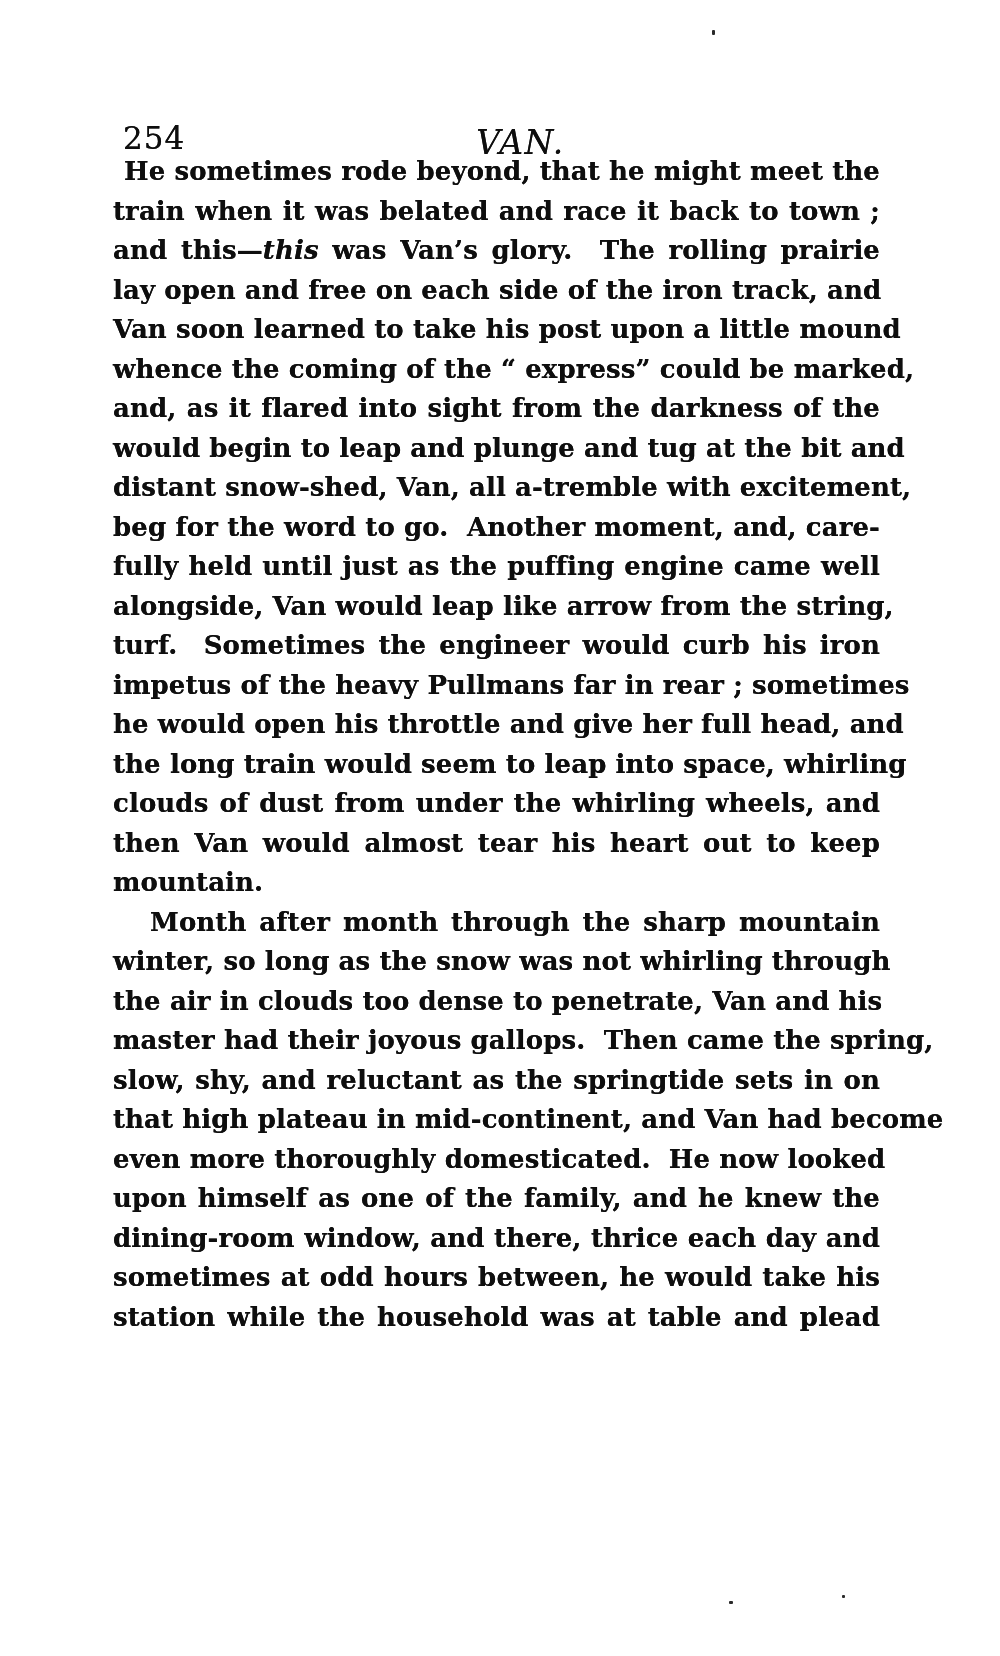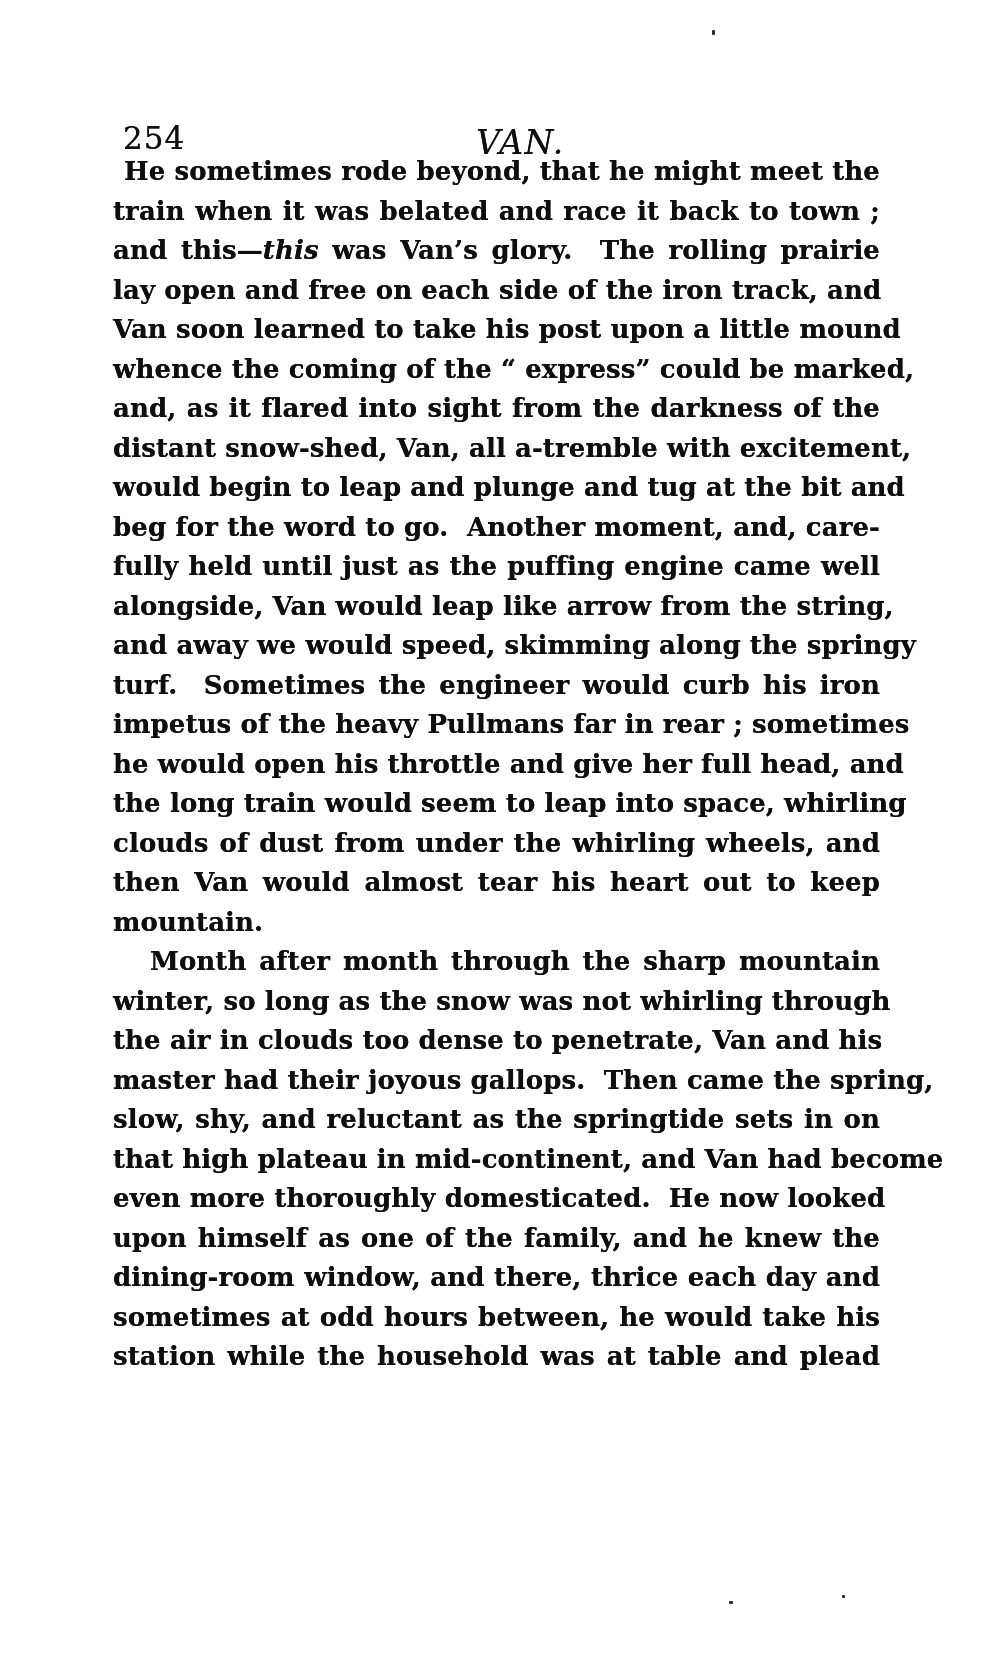--- a/index.html
+++ b/index.html
@@ -83,26 +83,25 @@
     <span class="running-title">VAN.</span>
   </div>
   <div class="body-text">
       <div class="line" style="padding-left: 11px;"><span>He sometimes rode beyond, that he might meet the</span></div>
       <div class="line"><span>train when it was belated and race it back to town ;</span></div>
       <div class="line"><span>and this—</span><span class="it">this</span><span> was Van’s glory.&nbsp; The rolling prairie</span></div>
       <div class="line"><span>lay open and free on each side of the iron track, and</span></div>
       <div class="line"><span>Van soon learned to take his post upon a little mound</span></div>
       <div class="line"><span>whence the coming of the “ express” could be marked,</span></div>
       <div class="line"><span>and, as it flared into sight from the darkness of the</span></div>
+      <div class="line"><span>would begin to leap and plunge and tug at the bit and</span></div>
       <div class="line"><span>distant snow-shed, Van, all a-tremble with excitement,</span></div>
-      <div class="line"><span>would begin to leap and plunge and tug at the bit and</span></div>
       <div class="line"><span>beg for the word to go.&nbsp; Another moment, and, care-</span></div>
       <div class="line"><span>fully held until just as the puffing engine came well</span></div>
       <div class="line"><span>alongside, Van would leap like arrow from the string,</span></div>
-      <div class="line"><span>and away we would speed, skimming along the springy</span></div>
       <div class="line"><span>turf.&nbsp; Sometimes the engineer would curb his iron</span></div>
       <div class="line"><span>impetus of the heavy Pullmans far in rear ; sometimes</span></div>
       <div class="line"><span>he would open his throttle and give her full head, and</span></div>
       <div class="line"><span>the long train would seem to leap into space, whirling</span></div>
       <div class="line"><span>clouds of dust from under the whirling wheels, and</span></div>
       <div class="line"><span>then Van would almost tear his heart out to keep</span></div>
       <div class="line flush"><span>mountain.</span></div>
       <div class="line" style="padding-left: 37px;"><span>Month after month through the sharp mountain</span></div>
       <div class="line"><span>winter, so long as the snow was not whirling through</span></div>
       <div class="line"><span>the air in clouds too dense to penetrate, Van and his</span></div>

